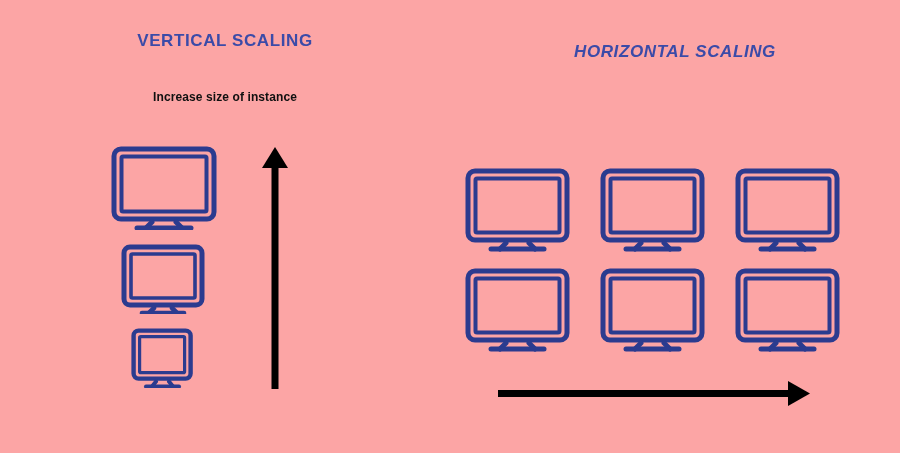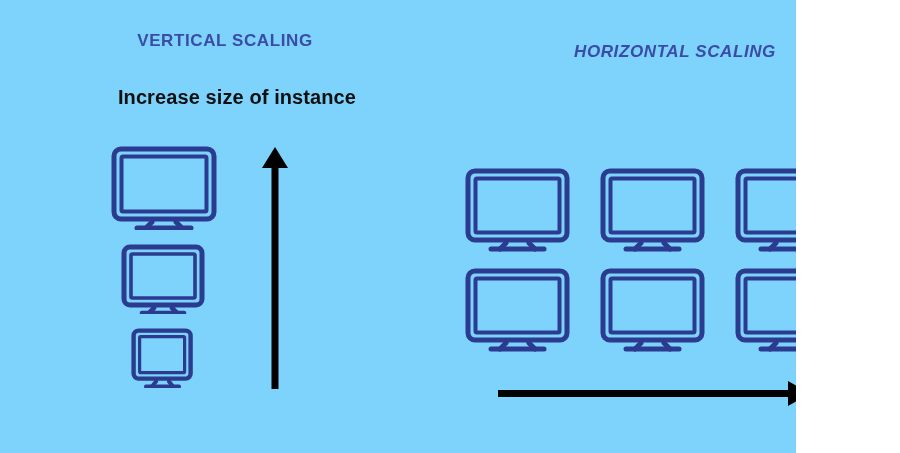--- a/index.html
+++ b/index.html
@@ -7,23 +7,23 @@
     margin: 0;
     padding: 0;
     background: #ffffff;
   }
   body {
     font-family: "Liberation Sans", sans-serif;
     -webkit-font-smoothing: antialiased;
   }
   #canvas {
     position: relative;
-    width: 796px;
+    width: 900px;
     height: 453px;
-    background: #7dd3fc;
+    background: #fca5a5;
     overflow: hidden;
   }
   .panel {
     position: absolute;
     top: 0;
     height: 453px;
   }
   #panel-vertical { left: 0; width: 450px; }
   #panel-horizontal { left: 450px; width: 450px; }
 
@@ -38,25 +38,24 @@
     white-space: nowrap;
   }
   #heading-vertical { top: 31px; }
   #heading-horizontal { top: 42px; font-style: italic; }
 
   .subtitle {
     position: absolute;
     width: 100%;
     text-align: center;
     font-weight: bold;
-    font-size: 20px;
+    font-size: 12px;
     line-height: 24px;
     color: #101010;
     letter-spacing: 0.1px;
-    padding-left: 12px;
   }
   #subtitle-vertical { top: 85px; }
   #subtitle-horizontal { top: 85px; }
   .subtitle-line { display: block; }
 
   
   .monitor {
     position: absolute;
   }
   .monitor svg { display: block; width: 100%; height: 100%; }

